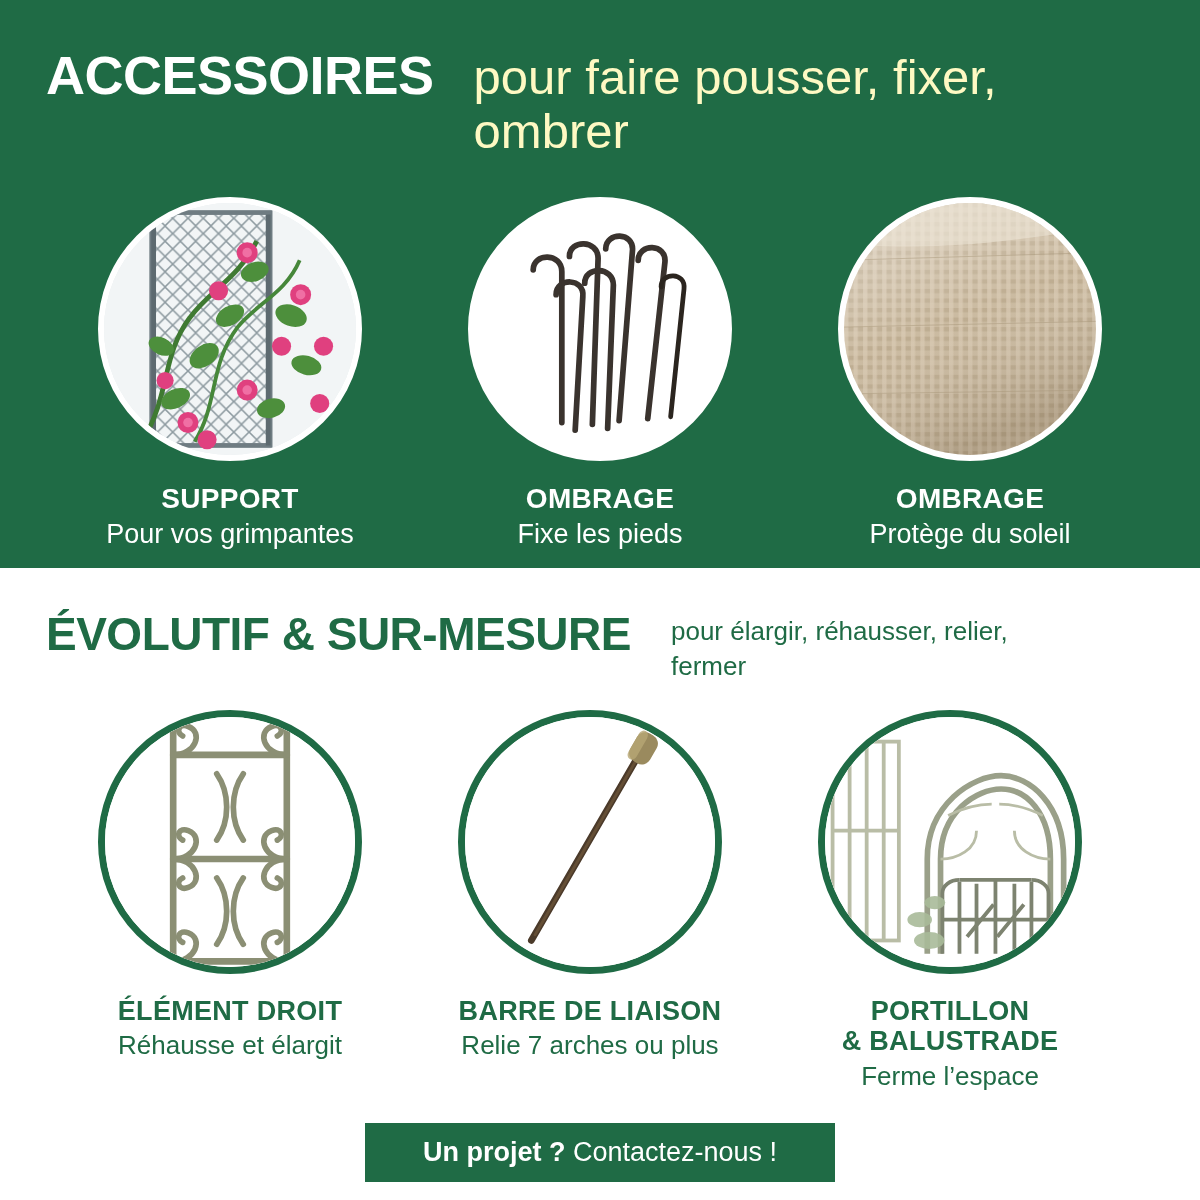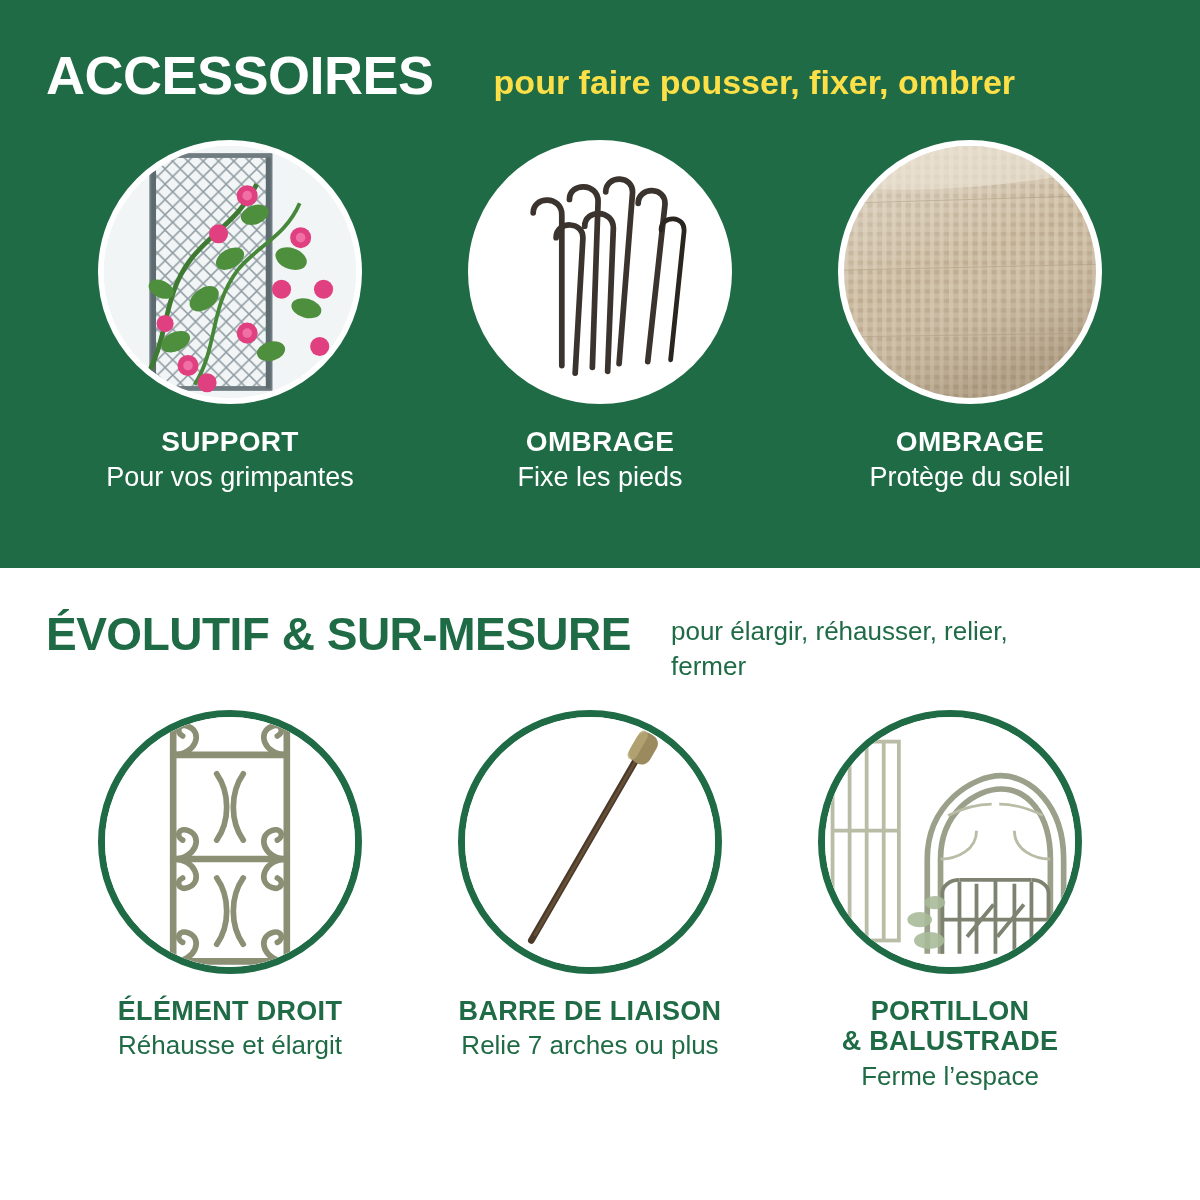--- a/index.html
+++ b/index.html
@@ -15,34 +15,34 @@
   
   .section-green {
     background: #1f6b45;
     height: 568px;
     padding: 48px 40px 0 40px;
     position: relative;
   }
   .heading-row {
     display: flex;
     align-items: baseline;
-    gap: 60px;
+    gap: 40px;
     padding-left: 6px;
   }
   .title-strong {
     font-size: 54px;
     font-weight: 700;
     letter-spacing: -0.5px;
     color: #ffffff;
     line-height: 1;
   }
   .title-light {
-    font-size: 34px;
-    font-weight: 700;
-    color: #fde047;
+    font-size: 49px;
+    font-weight: 400;
+    color: #fef9c3;
     line-height: 1.1;
   }
 
   .cards {
     display: flex;
     justify-content: space-between;
     margin-top: 38px;
     padding: 0 20px;
     align-items: flex-end;
   }
@@ -347,15 +347,21 @@
             </g>
           </svg>
         </div>
         <div class="card-label">PORTILLON</div>
         <div class="card-label" style="margin-top:0">&amp; BALUSTRADE</div>
         <div class="card-sub">Ferme l’espace</div>
       </div>
 
     </div>
 
+    <div class="cta-wrap">
+      <div class="cta">
+        <b>Un projet ?</b>
+        <span>Contactez-nous !</span>
+      </div>
+    </div>
 
   </div>
 </div>
 
 </body></html>

